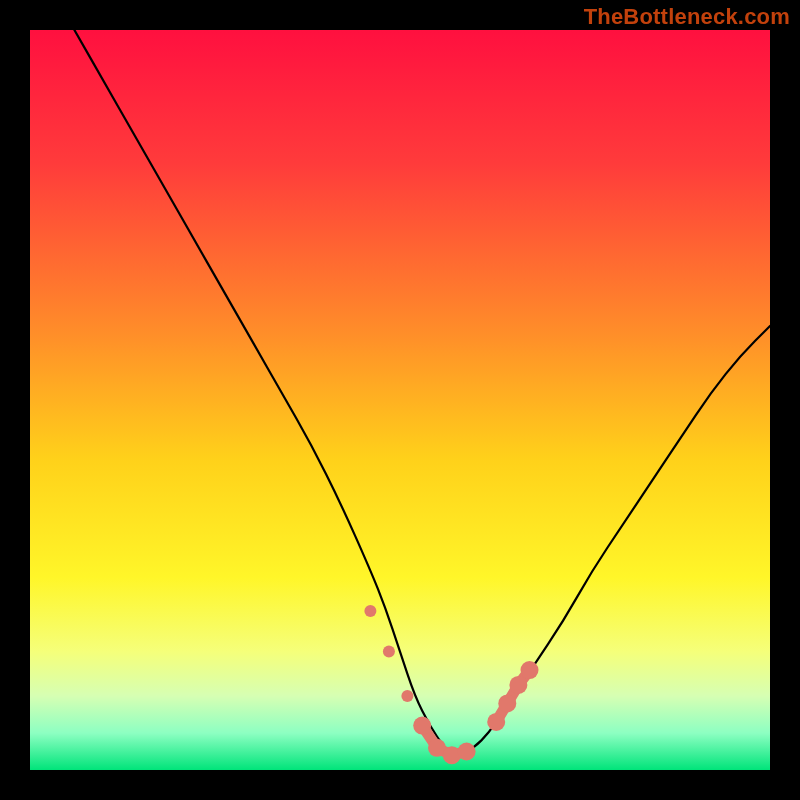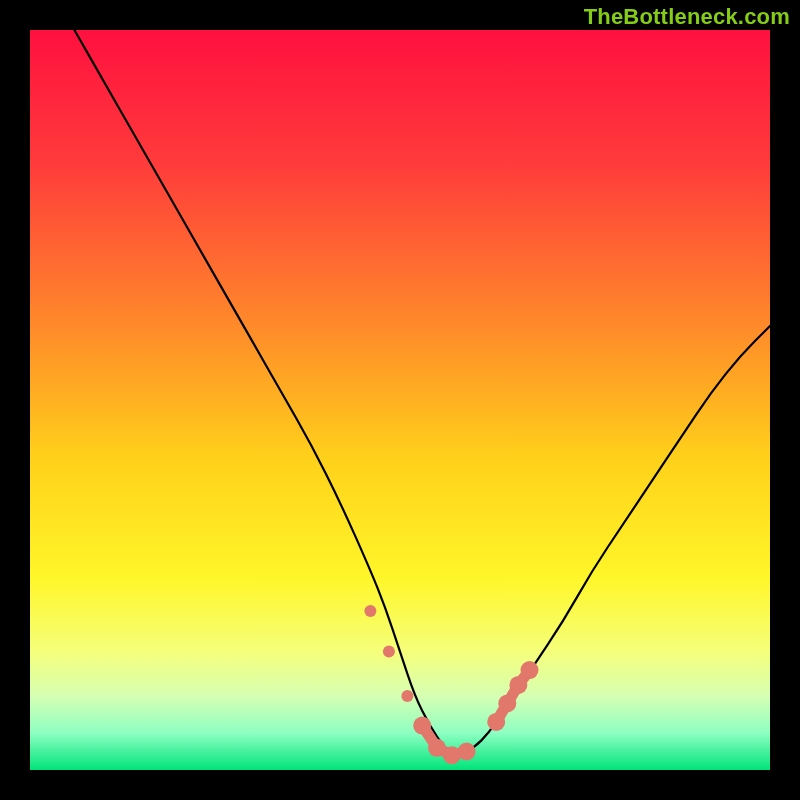--- a/index.html
+++ b/index.html
@@ -10,21 +10,21 @@
     height: 800px;
     background: #000;
   }
   .watermark {
     position: absolute;
     top: 4px;
     right: 10px;
     font-family: Arial, Helvetica, sans-serif;
     font-size: 22px;
     font-weight: bold;
-    color: #84cc16;
+    color: #c2410c;
     letter-spacing: 0.2px;
     z-index: 10;
   }
   .plot {
     position: absolute;
     left: 30px;
     top: 30px;
     width: 740px;
     height: 740px;
   }

